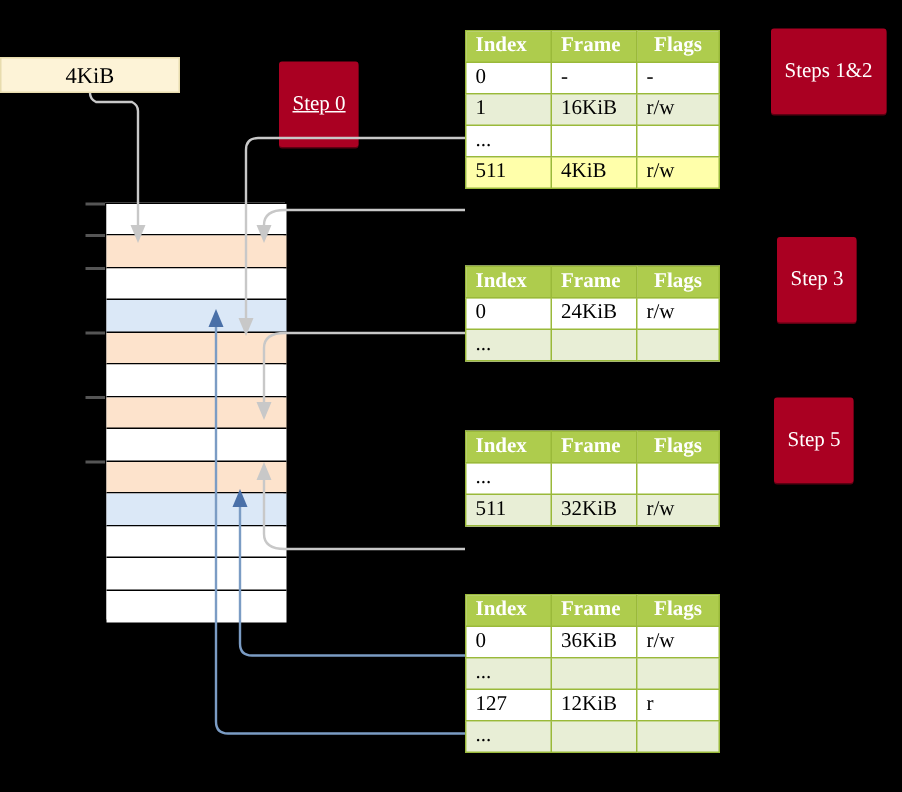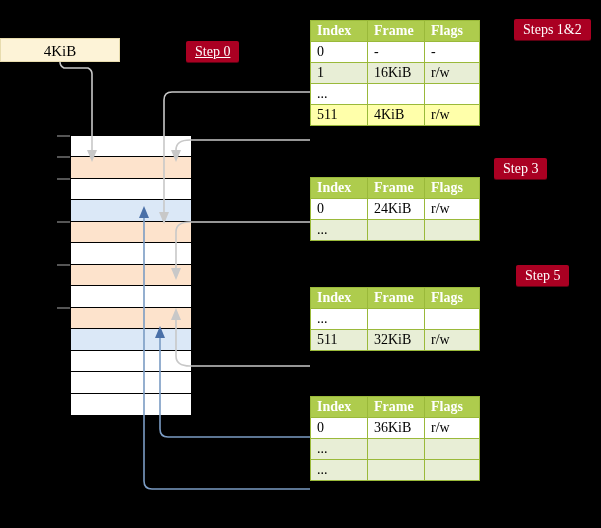--- a/index.html
+++ b/index.html
@@ -32,28 +32,28 @@
     box-sizing: border-box;
   }
 
   
   .badge {
     position: absolute;
     background: #aa0022;
     color: #ffffff;
     font-size: 14px;
     line-height: 19px;
-    padding: 1px 9px;
+    padding: 19px 9px;
     border-radius: 2px;
     white-space: nowrap;
     box-shadow: 0 1px 0 #5c0012;
   }
   .badge-step0   { left: 186px; top: 41px; text-decoration: underline; }
   .badge-steps12 { left: 514px; top: 19px; }
-  .badge-step3   { left: 494px; top: 158px; }
+  .badge-step3   { left: 518px; top: 158px; }
   .badge-step4   { left: 516px; top: 265px; }
 
   
   #memcol {
     position: absolute;
     left: 70px;
     top: 135px;
     width: 120px;
     height: 279px;
     border: 1px solid #000000;
@@ -105,21 +105,21 @@
     color: #ffffff;
     font-weight: bold;
     font-size: 14px;
     border-color: #9ab93a;
   }
   .ptable td.c-idx   { width: 57px; }
   .ptable td.c-frm   { width: 57px; }
   .ptable td.c-flg   { width: 55px; }
   .ptable th.c-idx   { width: 57px; }
   .ptable th.c-frm   { width: 57px; }
-  .ptable th.c-flg   { width: 55px; }
+  .ptable th.c-flg   { width: 55px; text-align: center; }
   tr.alt td   { background: #e8eed6; }
   tr.plain td { background: #ffffff; }
   tr.hl td    { background: #ffffaa; }
 
   #table1 { left: 310px; top: 20px;  width: 170px; }
   #table2 { left: 310px; top: 177px; width: 170px; }
   #table3 { left: 310px; top: 287px; width: 170px; }
   #table4 { left: 310px; top: 396px; width: 170px; }
 
   
@@ -274,20 +274,25 @@
       <tr class="plain">
         <td class="c-idx">0</td>
         <td class="c-frm">36KiB</td>
         <td class="c-flg">r/w</td>
       </tr>
       <tr class="alt">
         <td class="c-idx">...</td>
         <td class="c-frm"></td>
         <td class="c-flg"></td>
       </tr>
+      <tr class="plain">
+        <td class="c-idx">127</td>
+        <td class="c-frm">12KiB</td>
+        <td class="c-flg">r</td>
+      </tr>
       <tr class="alt">
         <td class="c-idx">...</td>
         <td class="c-frm"></td>
         <td class="c-flg"></td>
       </tr>
     </tbody>
   </table>
 
 <div class="tick" style="top: 135px;"></div>
     <div class="tick" style="top: 156.462px;"></div>

